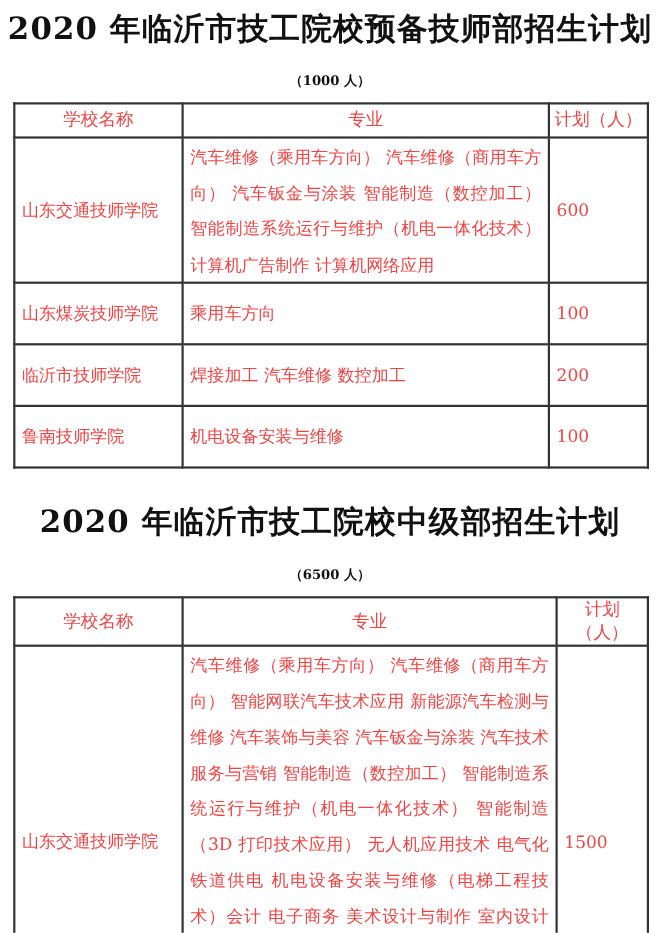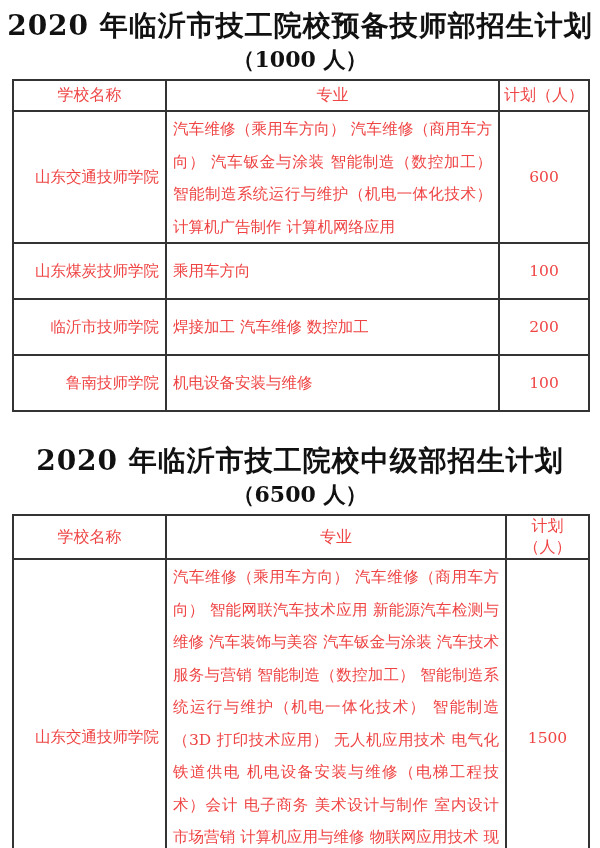--- a/index.html
+++ b/index.html
@@ -23,24 +23,24 @@
     font-size: 28px;
     font-weight: bold;
     text-align: center;
     letter-spacing: 1px;
     margin: 0;
     padding-top: 8px;
     line-height: 36px;
     color: #111;
   }
   .doc-subtitle {
-    font-size: 22px;
+    font-size: 12px;
     font-weight: bold;
     text-align: center;
-    margin: 4px 0 9px 0;
+    margin: 18px 0 9px 0;
     line-height: 22px;
     color: #111;
   }
   table.plan-table {
     border-collapse: collapse;
     table-layout: fixed;
     margin-left: 12px;
     width: 576px;
   }
   table.plan-table td {
@@ -60,25 +60,24 @@
   .t2 col.c-plan   { width: 83px; }
 
   tr.hdr-row td {
     height: 31px;
     text-align: center;
     vertical-align: middle;
     font-size: 16px;
     padding: 0 2px;
   }
   td.school-cell {
-    text-align: right;
+    text-align: left;
     vertical-align: middle;
   }
   td.plan-cell {
-    text-align: center;
     vertical-align: middle;
     font-size: 16px;
   }
   td.major-cell {
     text-align: left;
     vertical-align: middle;
     padding: 0 9px;
   }
   td.major-cell.multiline {
     text-align: justify;

